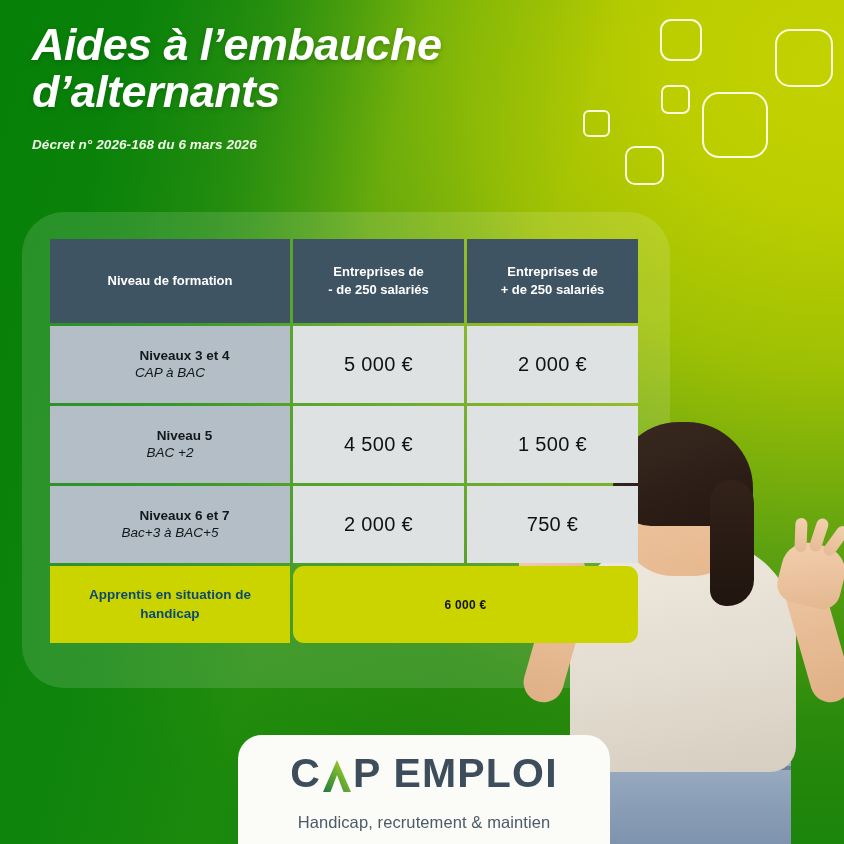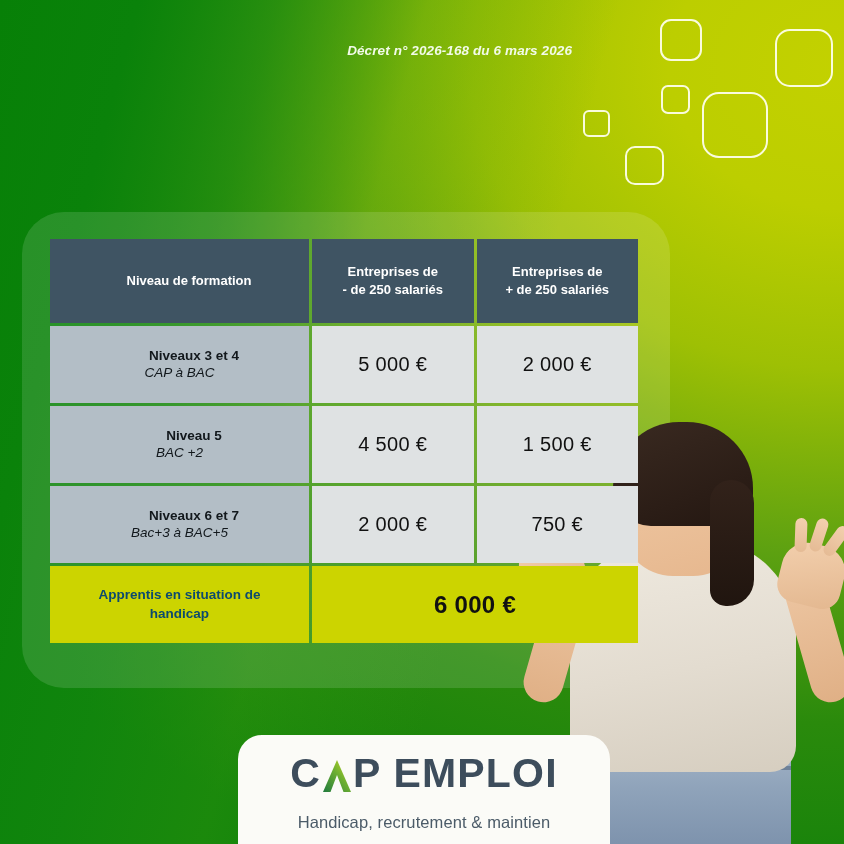--- a/index.html
+++ b/index.html
@@ -26,21 +26,21 @@
   
   .header{position:absolute;left:32px;top:22px;width:540px;z-index:6;}
   .title{
     font-size:45px;line-height:1.04;font-weight:700;font-style:italic;
     color:#ffffff;letter-spacing:-.6px;margin:0;
     text-shadow:0 2px 5px rgba(0,60,0,.30);
     white-space:pre-line;
   }
   .subtitle{
     margin-top:21px;font-size:13.5px;font-style:italic;font-weight:600;
-    color:#f2fbe9;letter-spacing:.1px;text-align:right;
+    color:#f2fbe9;letter-spacing:.1px;
   }
 
   
   .panel{
     position:absolute;left:22px;top:212px;width:648px;height:476px;
     background:rgba(255,255,255,.13);border-radius:42px;z-index:3;
   }
 
   
   .person{position:absolute;right:0;bottom:0;width:330px;height:420px;z-index:5;}
@@ -66,29 +66,29 @@
   .p-hand{position:absolute;width:64px;height:62px;background:linear-gradient(160deg,#f3d0ae,#e3b78f);border-radius:26px 26px 18px 18px;}
   .p-finger{position:absolute;width:12px;height:34px;background:linear-gradient(180deg,#f3d0ae,#e5bb95);border-radius:7px;}
 
   
   .tablewrap{position:absolute;left:47px;top:236px;width:594px;z-index:7;}
   table.aid{width:100%;border-collapse:separate;border-spacing:3px;table-layout:fixed;}
   table.aid th{
     background:#3f5463;color:#ffffff;font-size:13px;font-weight:700;
     padding:0;height:84px;vertical-align:middle;line-height:1.35;white-space:pre-line;
   }
-  table.aid th.c1{width:240px;padding-left:19px;}
+  table.aid th.c1{width:240px;}
   table.aid td{height:75px;vertical-align:middle;text-align:center;}
   td.lvl{background:#b3bec6;color:#12181c;}
   td.lvl .lv-main{font-size:13.5px;font-weight:700;line-height:1.3;padding-left:29px;}
   td.lvl .lv-sub{font-size:13.5px;font-style:italic;font-weight:400;line-height:1.35;}
   td.val{background:#dfe2e3;color:#111;font-size:20px;font-weight:400;letter-spacing:.3px;}
   tr.hcp td{background:#ccd400;color:#0c4a6e;}
   tr.hcp td.lvl{font-size:13.5px;font-weight:700;line-height:1.4;}
-  tr.hcp td.val{font-size:24px;font-weight:700;color:#111;}
+  tr.hcp td.val{font-size:12px;font-weight:700;color:#111;border-radius:11px;}
 
   
   .note{position:absolute;left:43px;top:634px;display:flex;align-items:center;gap:12px;z-index:8;}
   .chk{width:26px;height:26px;border-radius:50%;background:#ffffff;display:flex;align-items:center;justify-content:center;flex:0 0 auto;}
   .chk svg{display:block;}
   .note-txt{font-size:17px;color:#ffffff;font-weight:500;letter-spacing:.1px;}
 
   
   .logocard{
     position:absolute;left:238px;top:735px;width:372px;height:115px;
@@ -109,20 +109,22 @@
   <div>
     <div class="deco" style="left: 660px; top: 19px; width: 38px; height: 38px; border-radius: 11px;"></div>
     <div class="deco" style="left: 775px; top: 29px; width: 54px; height: 54px; border-radius: 15px;"></div>
     <div class="deco" style="left: 583px; top: 110px; width: 23px; height: 23px; border-radius: 6px;"></div>
     <div class="deco" style="left: 661px; top: 85px; width: 25px; height: 25px; border-radius: 7px;"></div>
     <div class="deco" style="left: 702px; top: 92px; width: 62px; height: 62px; border-radius: 17px;"></div>
     <div class="deco" style="left: 625px; top: 146px; width: 35px; height: 35px; border-radius: 10px;"></div>
   </div>
 
   <div class="header">
+    <h1 class="title">Aides à l’embauche
+d’alternants</h1>
     <div class="subtitle">Décret n° 2026-168 du 6 mars 2026</div>
   </div>
 
   <div class="panel"></div>
 
   <div class="person">
     <div class="p-jeans"></div>
     <div class="p-torso"></div>
     <div class="p-arm" style="left:22px;bottom:140px;transform:rotate(16deg);"></div>
     <div class="p-arm" style="right:6px;bottom:140px;transform:rotate(-16deg);"></div>

